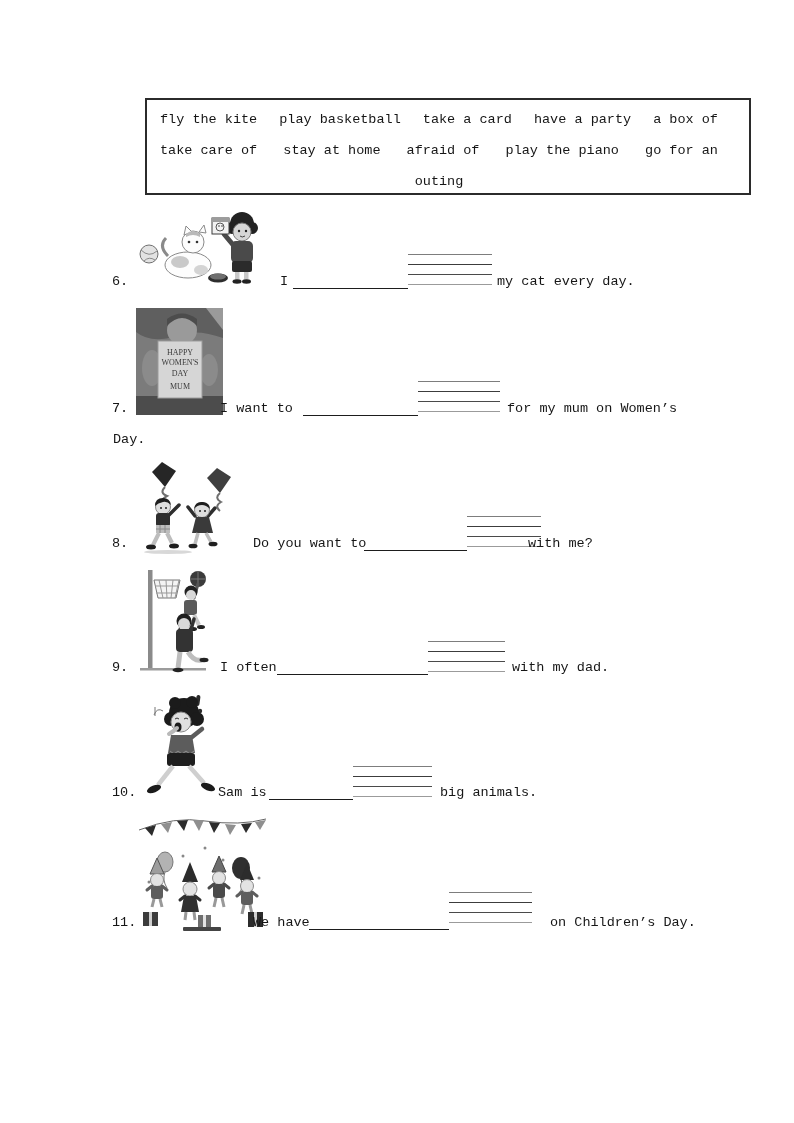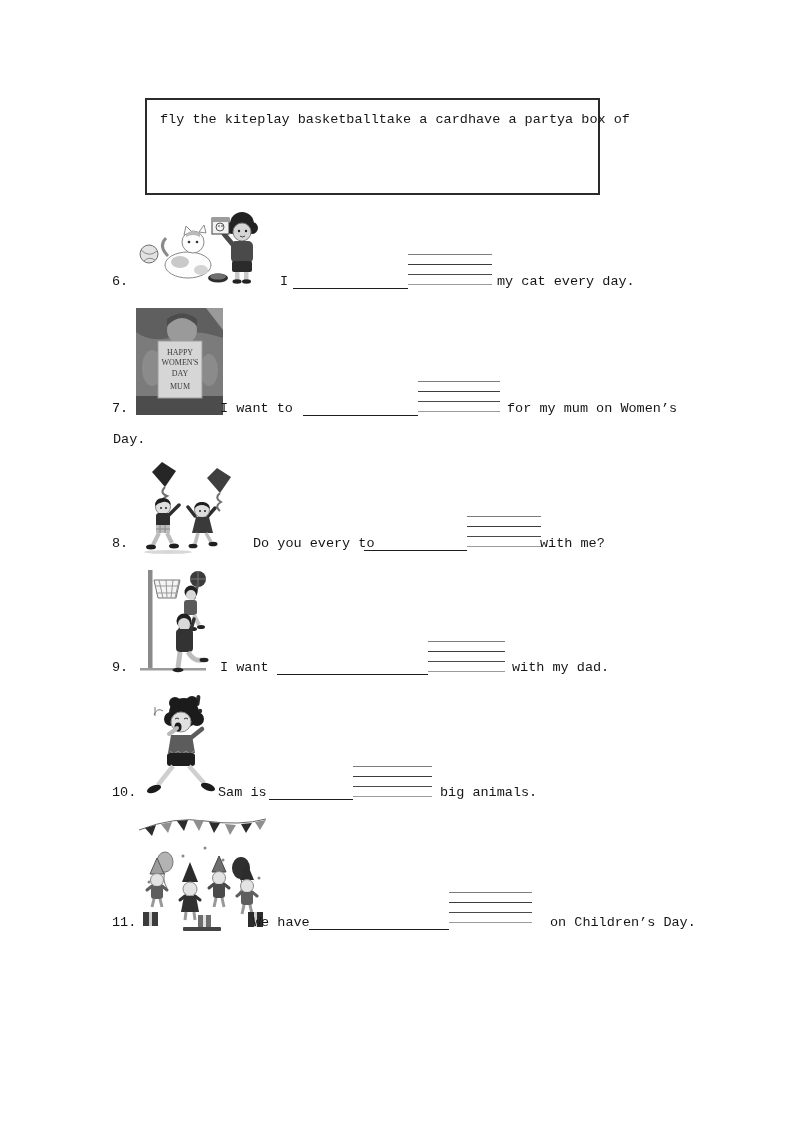--- a/index.html
+++ b/index.html
@@ -4,21 +4,21 @@
 <style>
   html,body{margin:0;padding:0;background:#fff;}
   .page{
     position:relative;width:794px;height:1123px;background:#ffffff;
     font-family:"Liberation Mono","DejaVu Sans Mono",monospace;
     color:#161616;overflow:hidden;
   }
   .txt{position:absolute;font-size:13.5px;line-height:15px;white-space:pre;}
   
   .wordbank{
-    position:absolute;left:145px;top:98px;width:455px;height:97px;
+    position:absolute;left:145px;top:98px;width:606px;height:97px;
     border:2px solid #2b2b2b;box-sizing:border-box;padding:9px 31px 0 13px;
   }
   .wb-row{display:flex;justify-content:space-between;font-size:13.5px;line-height:21px;margin-bottom:10px;}
   .wb-row.center{justify-content:center;}
   .wb-row span{white-space:pre;}
   
   .blank{position:absolute;height:0;border-top:1.4px solid #1d1d1d;}
   
   .wgrid{position:absolute;height:31px;}
   .wgrid i{position:absolute;left:0;right:0;height:0;border-top:1.2px solid #444;}
@@ -34,20 +34,30 @@
 
 <div class="page">
 
   <div class="wordbank">
     <div class="wb-row">
       <span>fly the kite</span>
       <span>play basketball</span>
       <span>take a card</span>
       <span>have a party</span>
       <span>a box of</span>
+    </div>
+    <div class="wb-row">
+      <span>take care of</span>
+      <span>stay at home</span>
+      <span>afraid of</span>
+      <span>play the piano</span>
+      <span>go for an</span>
+    </div>
+    <div class="wb-row center">
+      <span>outing</span>
     </div>
   </div>
 
   <div>
     <span class="txt" style="left:112px;top:274px">6.</span>
     <div class="qimg" style="left:138px;top:204px">
       <svg width="124" height="80" viewBox="0 0 124 80">
         <circle cx="11" cy="50" r="9" fill="#e2e2e2" stroke="#6f6f6f"></circle>
         <path d="M3 46 Q11 54 19 47 M6 57 Q11 52 17 56" stroke="#8a8a8a" fill="none"></path>
         <path d="M30 52 Q20 42 28 34" stroke="#8a8a8a" stroke-width="3" fill="none"></path>
@@ -150,29 +160,29 @@
         <path d="M56 49 q1 -8 9 -7 q7 1 7 7 q-4 -4 -8 -4 q-5 0 -8 4 Z" fill="#1f1f1f"></path>
         <circle cx="62" cy="51" r="1" fill="#222"></circle>
           <circle cx="67" cy="51" r="1" fill="#222"></circle>
         <path d="M58 57 L71 57 L75 73 L54 73 Z" fill="#3a3a3a"></path>
         <path d="M60 73 L57 84 M68 73 L73 82" stroke="#bdbdbd" stroke-width="3.5"></path>
         <ellipse cx="55" cy="86" rx="4.5" ry="2.3" fill="#1f1f1f"></ellipse>
           <ellipse cx="75" cy="84" rx="4.5" ry="2.3" fill="#1f1f1f"></ellipse>
         <ellipse cx="30" cy="92" rx="24" ry="2" fill="#d8d8d8"></ellipse>
       </svg>
     </div>
-    <span class="txt" style="left:253px;top:536px">Do you every to</span>
+    <span class="txt" style="left:253px;top:536px">Do you want to</span>
     <div class="blank" style="left:364px;top:550px;width:103px"></div>
     <div class="wgrid" style="left:467px;top:516px;width:74px">
         <i></i>
         <i></i>
         <i></i>
         <i></i>
       </div>
-    <span class="txt" style="left:540px;top:536px">with me?</span>
+    <span class="txt" style="left:528px;top:536px">with me?</span>
   </div>
 
   <div>
     <span class="txt" style="left:112px;top:660px">9.</span>
     <div class="qimg" style="left:138px;top:567px">
       <svg width="112" height="108" viewBox="0 0 112 108">
         <rect x="10" y="3" width="4.5" height="99" fill="#8a8a8a"></rect>
         <rect x="2" y="101" width="66" height="2.5" fill="#9c9c9c"></rect>
         <path d="M16 13 H42 L38 31 H20 Z" fill="#f4f4f4" stroke="#777"></path>
         <path d="M21 13 L25 31 M28 13 L29 31 M35 13 L33 31 M41 13 L37 31 M17 19 H41 M18 26 H39" stroke="#999" fill="none"></path>
@@ -189,21 +199,21 @@
         <path d="M41 66 L46 50 M52 66 L56 52" stroke="#333" stroke-width="3.5" stroke-linecap="round"></path>
         <circle cx="46" cy="54" r="7.5" fill="#1f1f1f"></circle>
         <circle cx="46" cy="57" r="6" fill="#d9d9d9"></circle>
         <rect x="38" y="62" width="17" height="23" rx="4" fill="#333"></rect>
         <path d="M42 85 L40 101" stroke="#bdbdbd" stroke-width="5"></path>
         <path d="M50 85 Q56 95 64 93" stroke="#bdbdbd" stroke-width="5" fill="none"></path>
         <ellipse cx="40" cy="103" rx="5.5" ry="2.2" fill="#222"></ellipse>
         <ellipse cx="66" cy="93" rx="4.5" ry="2.2" fill="#222"></ellipse>
       </svg>
     </div>
-    <span class="txt" style="left:220px;top:660px">I want</span>
+    <span class="txt" style="left:220px;top:660px">I often</span>
     <div class="blank" style="left:277px;top:674px;width:151px"></div>
     <div class="wgrid" style="left:428px;top:641px;width:77px">
         <i></i>
         <i></i>
         <i></i>
         <i></i>
       </div>
     <span class="txt" style="left:512px;top:660px">with my dad.</span>
   </div>
 

